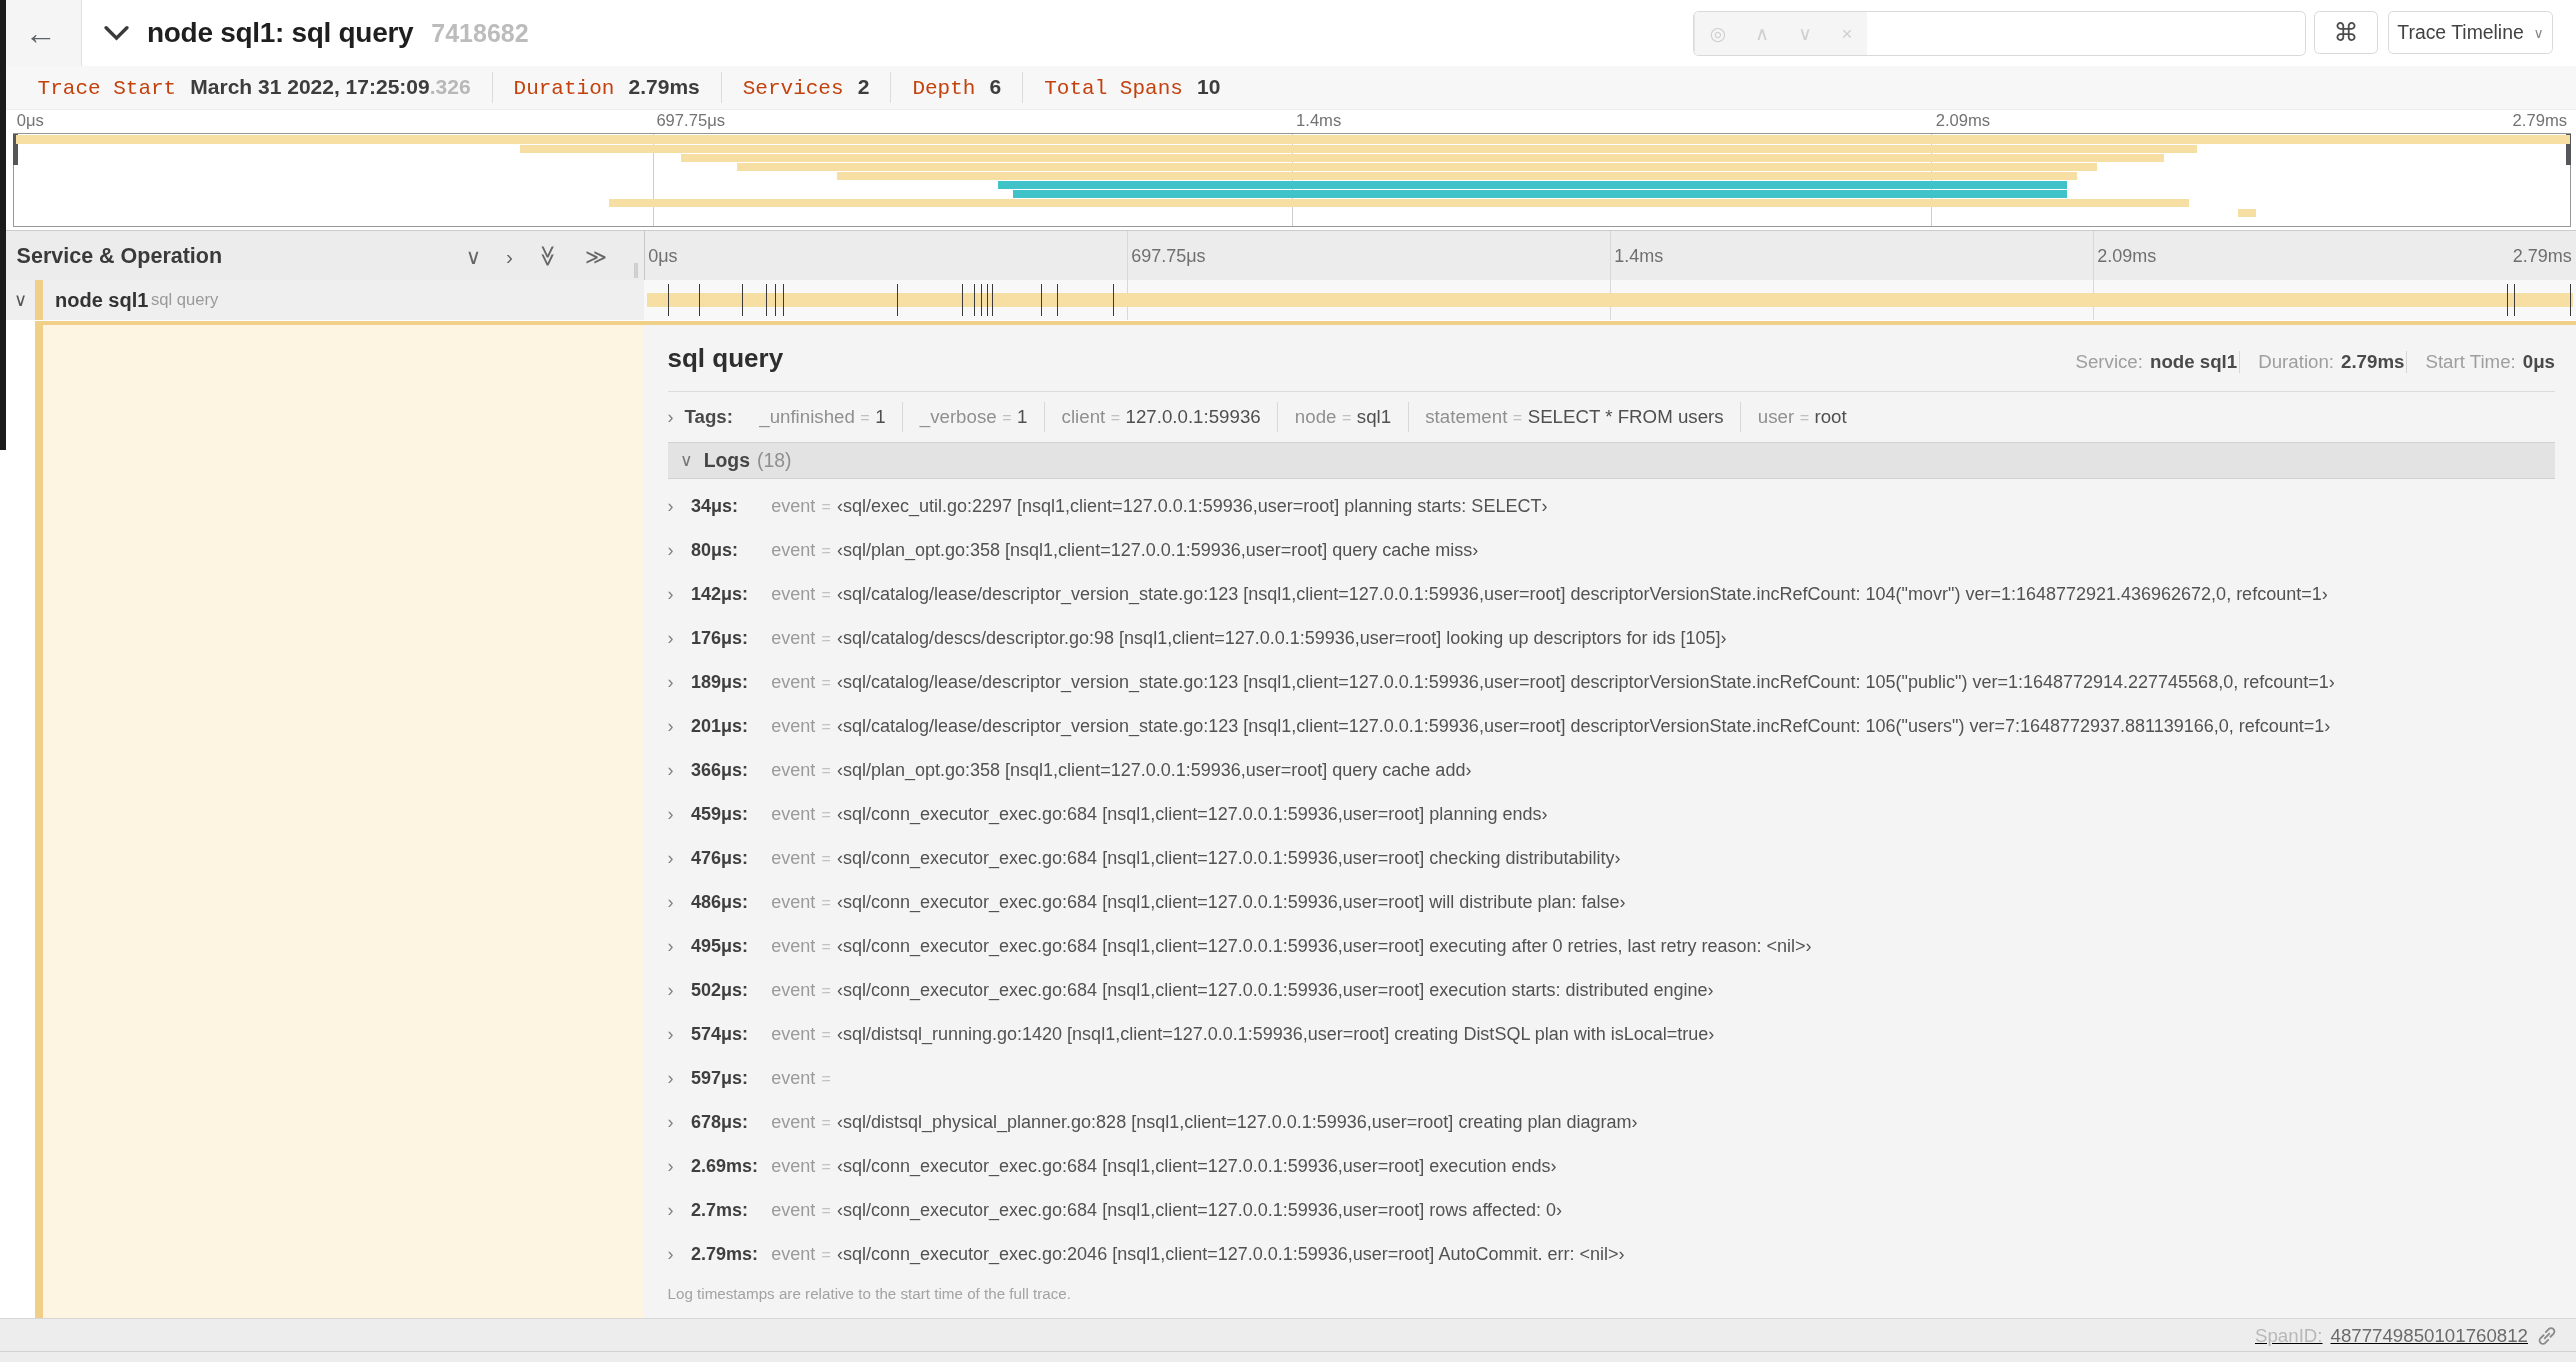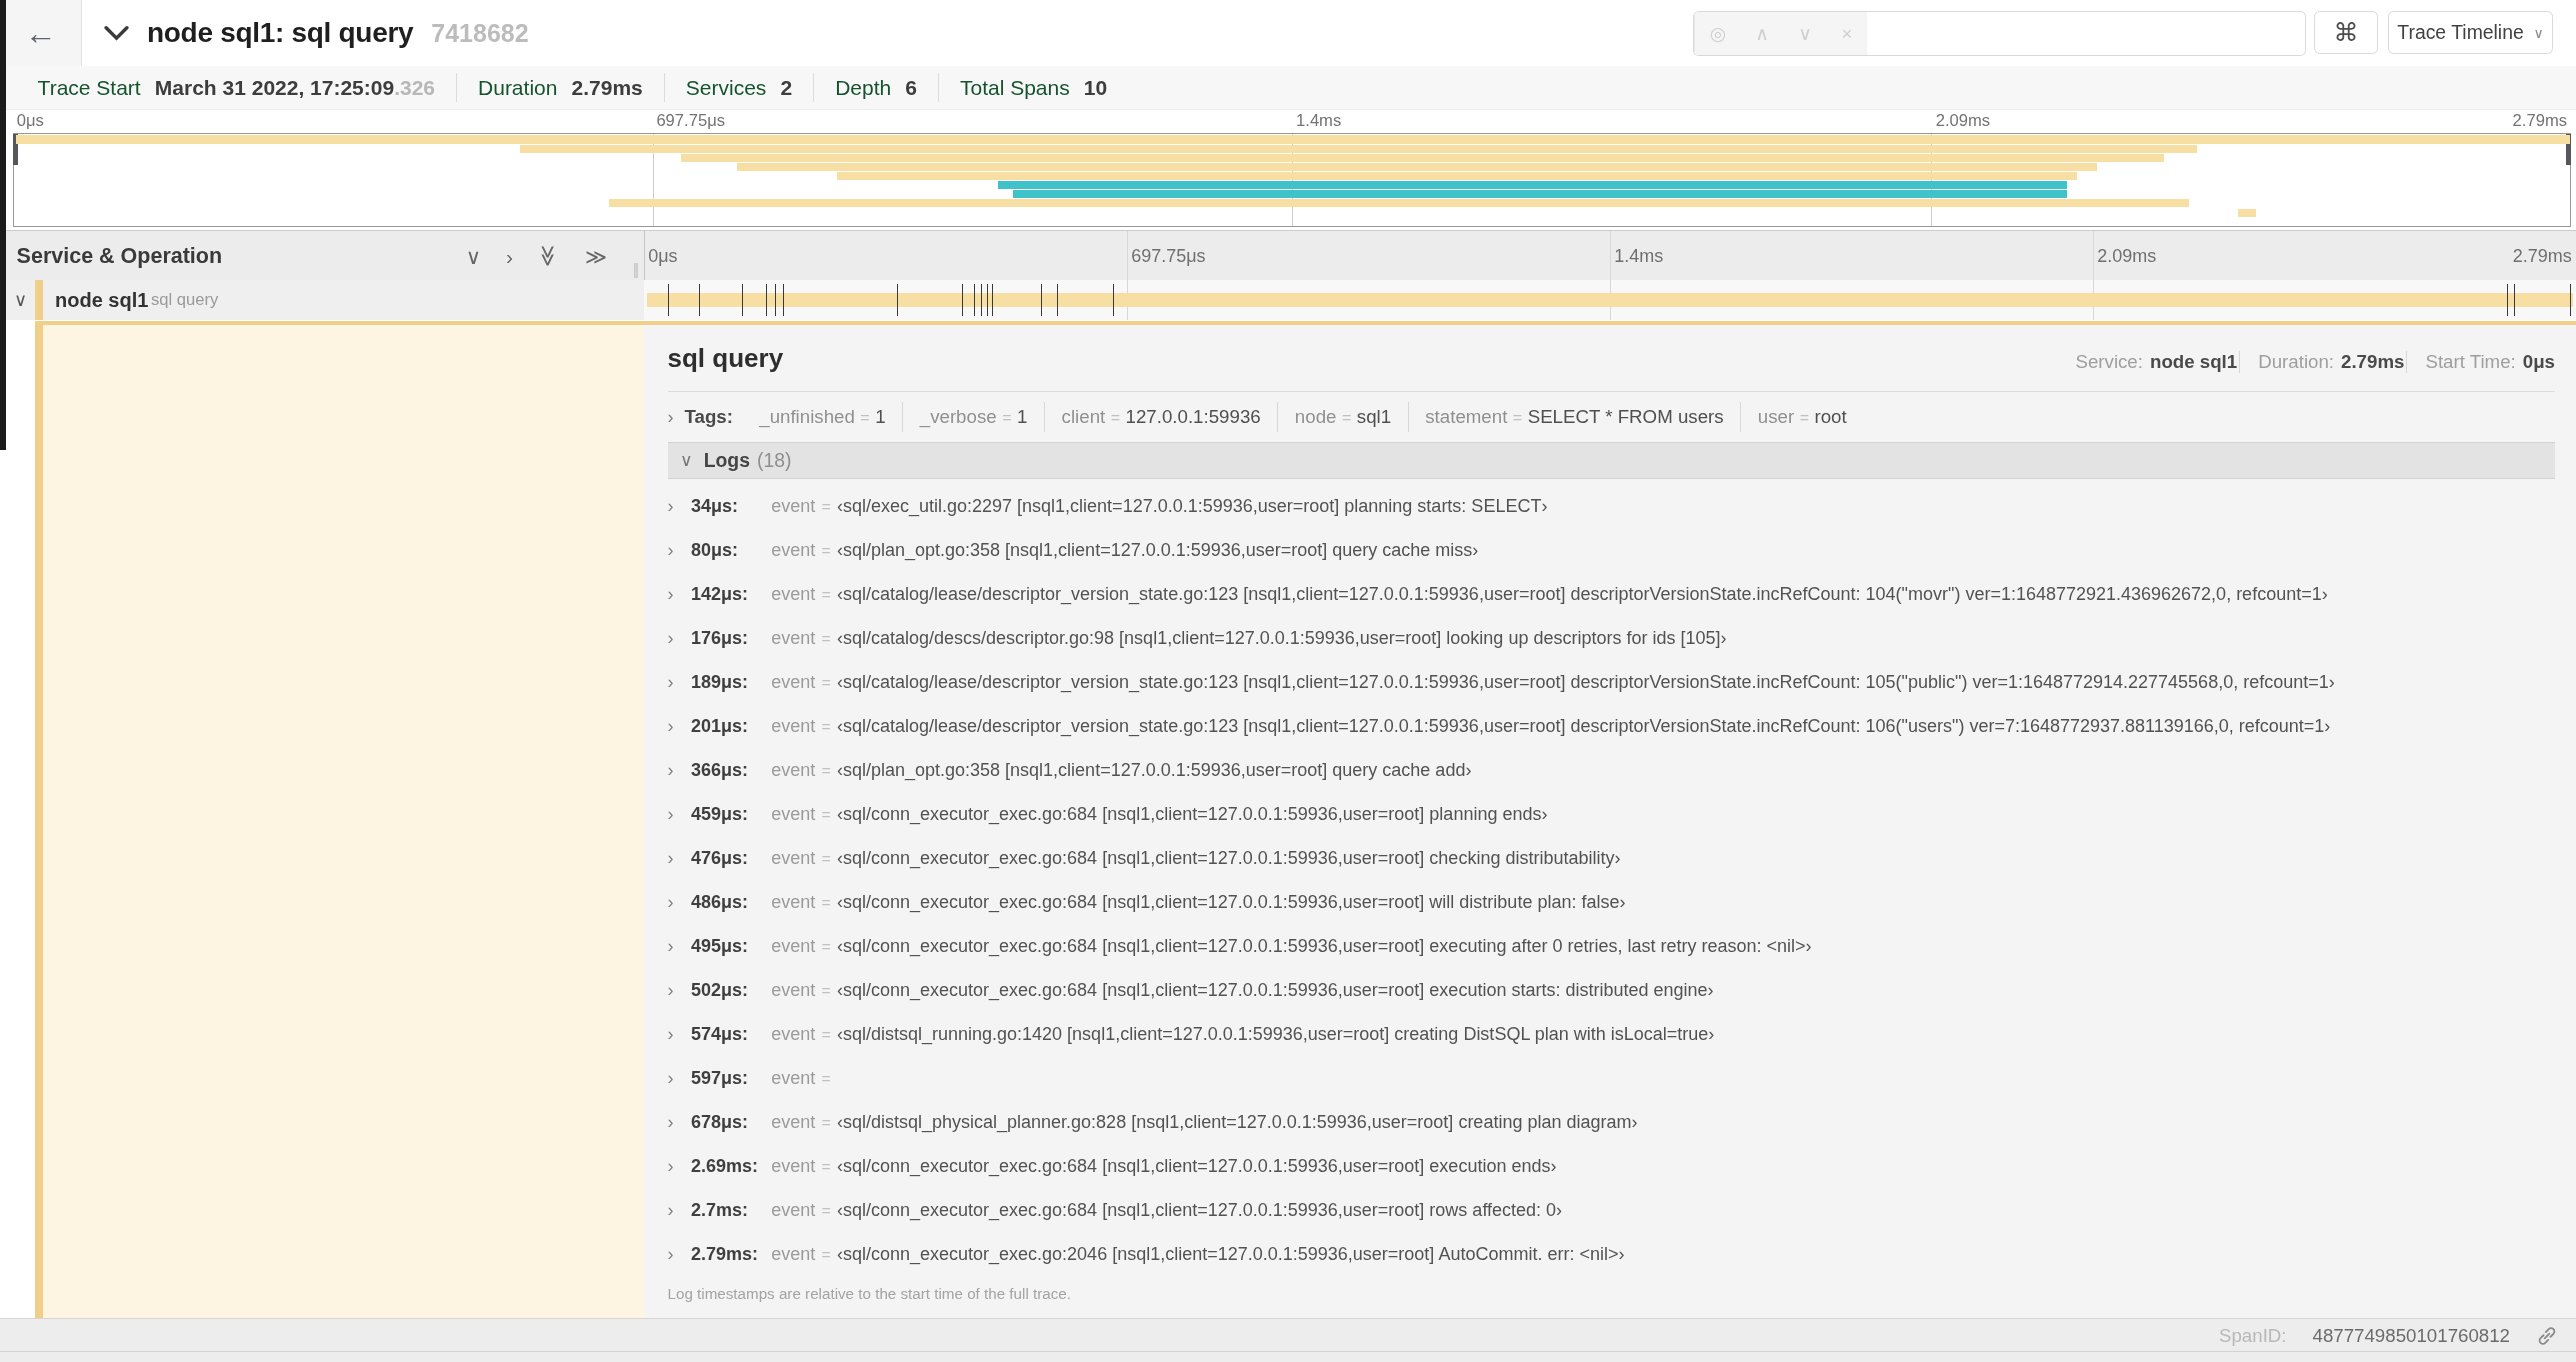--- a/index.html
+++ b/index.html
@@ -26,21 +26,21 @@
     background:#fff;font-size:25px;color:#4d4d4d;display:flex;align-items:center;justify-content:center;cursor:pointer;}
   .view-btn{position:absolute;left:2388px;top:11px;width:165px;height:43px;border:0.7px solid #d9d9d9;border-radius:5.5px;
     background:#fff;font-size:19.4px;color:#424242;display:flex;align-items:center;justify-content:center;gap:9.7px;cursor:pointer;}
   .view-caret{font-size:14px;color:#8a8a8a;}
 
   
   .summary{position:absolute;top:66px;left:0;right:0;height:43px;background:#f7f7f7;border-bottom:0.7px solid #ededed;
     display:flex;align-items:center;padding-left:16.6px;font-size:21px;}
   .sum-item{padding:2.8px 21px;}
   .sum-item + .sum-item{border-left:0.7px solid #dcdcdc;text-align:right;}
-  .sum-label{color:#14532d;margin-right:8.3px;}
+  .sum-label{color:#c2410c;margin-right:8.3px;font-family:Liberation Mono, monospace;}
   .sum-value{color:#3d3d3d;font-weight:700;}
   .sum-suffix{color:#b8b8b8;font-weight:700;}
 
   
   .minimap{position:absolute;top:110px;left:0;right:0;height:120px;background:#fff;}
   .mm-labels{position:absolute;left:12.5px;right:4.8px;top:1.4px;height:19.4px;font-size:16.6px;color:#737373;}
   .mm-labels .tick-label{position:absolute;top:0;white-space:nowrap;}
   .mm-canvas{position:absolute;left:12.5px;right:4.8px;top:23px;bottom:2.8px;border:1.4px solid #979797;background:#fff;}
   .mm-grid{position:absolute;top:0;bottom:0;width:0.7px;background:#cdcdcd;}
   .mm-bar{position:absolute;height:8.3px;}
@@ -106,21 +106,21 @@
   .lr-chevron{color:#808080;width:23.5px;flex:0 0 23.5px;}
   .lr-time{color:#3f3f3f;font-weight:700;min-width:76px;flex-shrink:0;}
   .lr-key{color:#9a9a9a;margin-left:4.2px;}
   .lr-eq{color:#c2c2c2;font-size:16px;padding:0 6.2px;}
   .lr-val{color:#525252;}
   .footnote{margin:8.3px 21px 0 23.5px;font-size:15.2px;color:#a3a3a3;}
 
   
   .bottombar{position:absolute;left:0;right:0;bottom:0;height:45px;background:#ededed;border-top:0.7px solid #d6d6d6;box-sizing:border-box;}
   .bottombar:after{content:"";position:absolute;left:0;right:0;bottom:11.8px;height:0.7px;background:#d2d2d2;}
-  .spanid{position:absolute;right:18px;top:6.2px;display:flex;align-items:flex-start;gap:26px;font-size:18.7px;}
+  .spanid{position:absolute;right:18px;top:6.2px;display:flex;align-items:flex-start;gap:8px;font-size:18.7px;text-decoration:underline;}
   .spanid-label{color:#b8b8b8;}
   .spanid-value{color:#6b6b6b;}
   .link-icon{cursor:pointer;display:flex;align-items:center;}
 
   .edge-artifact{position:absolute;left:0;top:0;width:5.5px;height:450px;background:#1b1b1b;z-index:40;}
 </style>
 </head>
 <body>
 
 <div class="app">

